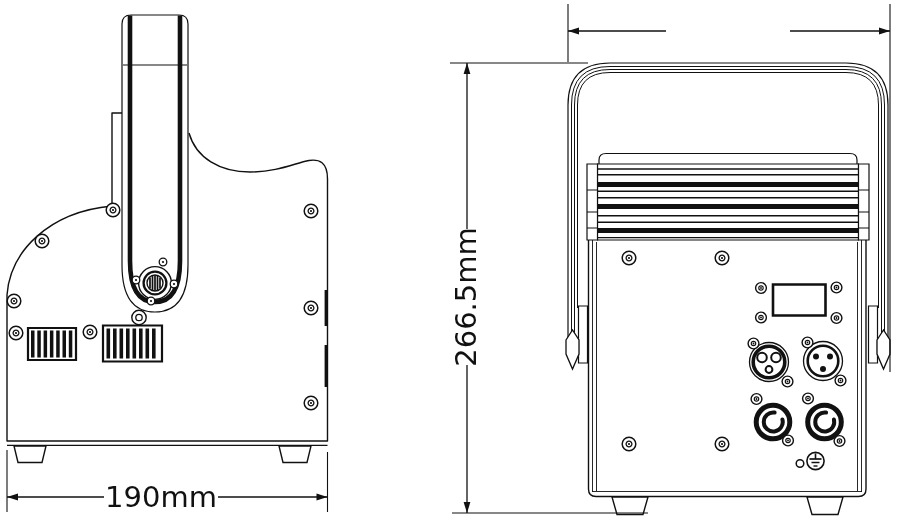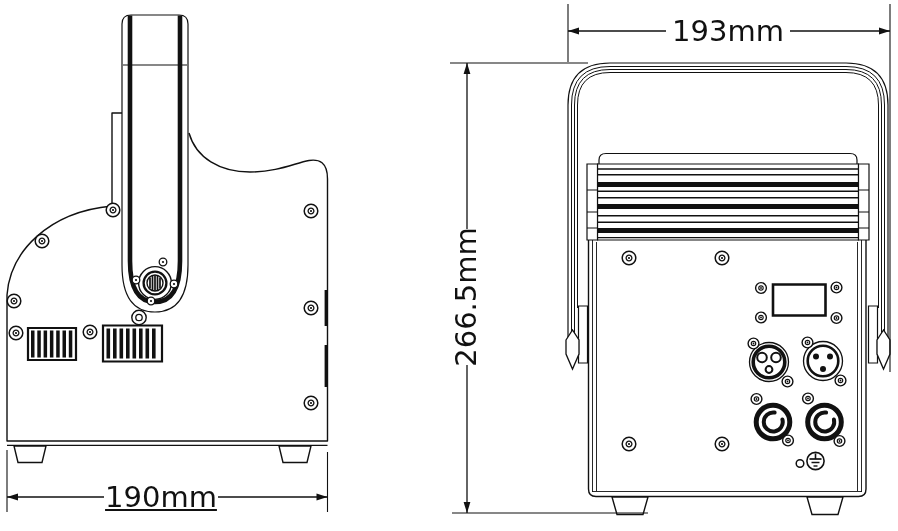--- a/index.html
+++ b/index.html
@@ -258,19 +258,18 @@
       <line x1="450" y1="63" x2="588" y2="63" stroke-width="1.1"></line>
       <line x1="452" y1="513" x2="648" y2="513" stroke-width="1.1"></line>
       <line x1="467" y1="63" x2="467" y2="229" stroke-width="1.3"></line>
       <line x1="467" y1="365" x2="467" y2="513" stroke-width="1.3"></line>
       <path d="M467,63 L463.6,74 L470.4,74 Z" fill="#111" stroke="none"></path>
       <path d="M467,513 L463.6,502 L470.4,502 Z" fill="#111" stroke="none"></path>
     </g>
   </g>
 </svg>
 
-<span class="dim-label" style="left:104px; top:482px; width:114px;text-decoration:underline;">190mm</span>
-
-<span class="dim-label" style="left:671px; top:16px; width:114px;">193mm</span>
+<span class="dim-label" style="left:104px; top:482px; width:114px;">190mm</span>
+
 
 <span class="dim-label vertical" style="left:396px; top:282px; width:140px;">266.5mm</span>
 
 </div>
 
 </body></html>

